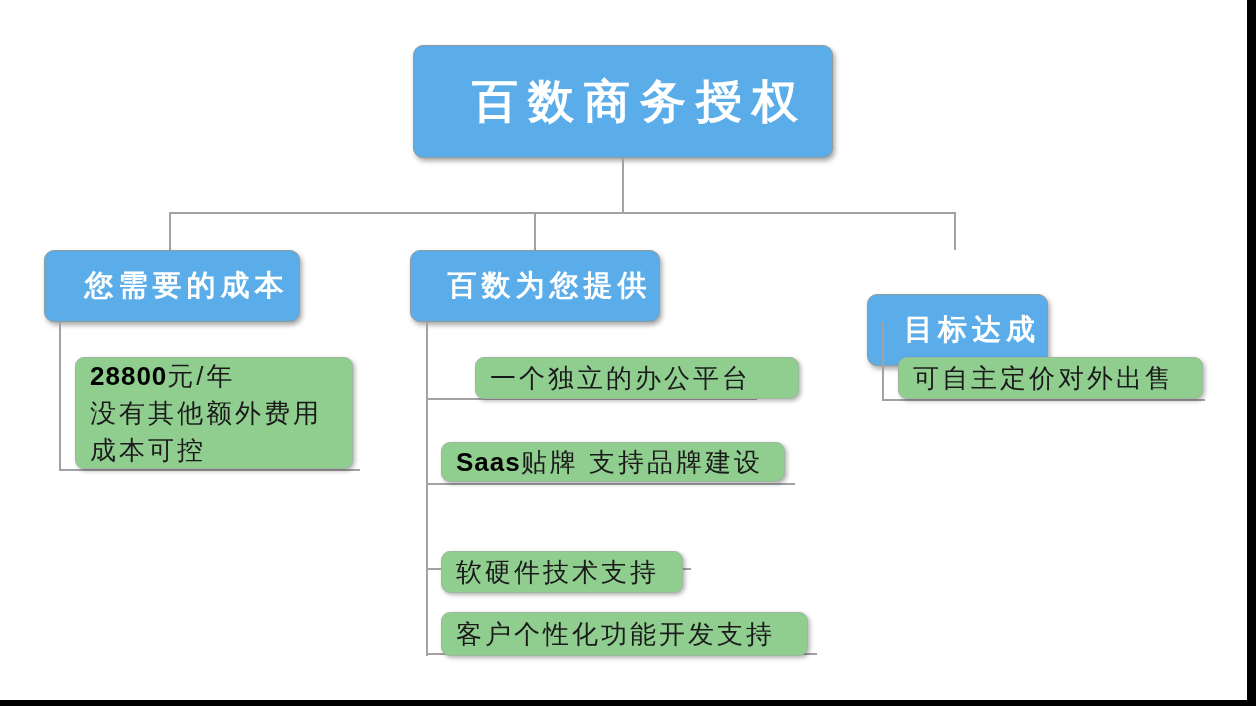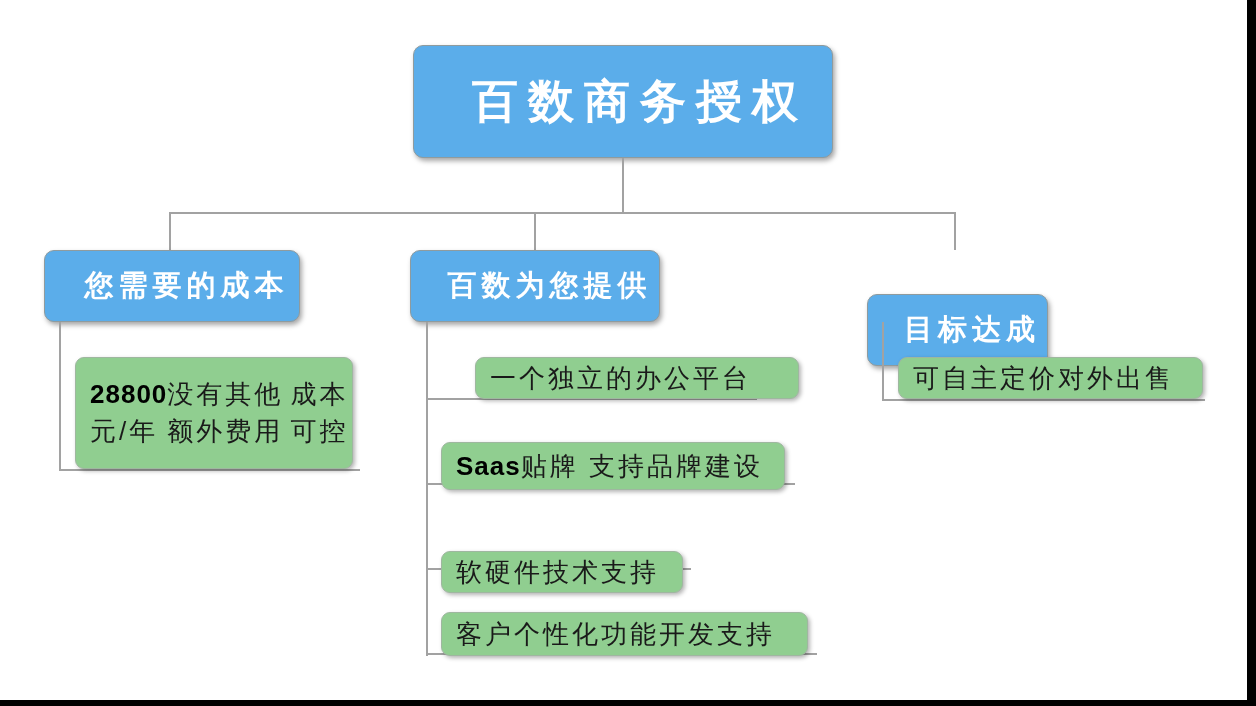--- a/index.html
+++ b/index.html
@@ -39,21 +39,21 @@
     left: 413px; top: 45px; width: 420px; height: 113px;
     font-size: 46px; letter-spacing: 10px; text-indent: 10px;
   }
   .branch-node {
     top: 250px; height: 72px;
     font-size: 29px; letter-spacing: 5px; text-indent: 5px;
   }
   .leaf { font-size: 26px; letter-spacing: 3px; padding-left: 14px; }
   .leaf .b { font-weight: bold; color: #000000; letter-spacing: 1px; }
   .multi-leaf {
-    flex-direction: row; align-items: center; justify-content: center;
+    flex-direction: column; align-items: flex-start; justify-content: center;
     line-height: 37px;
   }
   .line { position: absolute; background: #a2a2a2; }
   .edge-bar { position: absolute; background: #000000; }
 </style>
 </head>
 <body>
 
 <div class="canvas">
 
@@ -88,21 +88,21 @@
 
   <div class="line" style="left:426px; top:322px; width:2px; height:334px;"></div>
   <div class="line" style="left:426px; top:398px; width:331px; height:2px;"></div>
   <div class="line" style="left:426px; top:483px; width:369px; height:2px;"></div>
   <div class="line" style="left:426px; top:568px; width:265px; height:2px;"></div>
   <div class="line" style="left:426px; top:653px; width:391px; height:2px;"></div>
 
   <div class="node node-green leaf" style="left:441px; top:357px; width:324px; height:42px;margin-left:34px;">
     <span>一个独立的办公平台</span>
   </div>
-  <div class="node node-green leaf" style="left:441px; top:442px; width:344px; height:48px;">
+  <div class="node node-green leaf" style="left:441px; top:442px; width:344px; height:40px;">
     <span class="b">Saas</span>
       <span>贴牌 支持品牌建设</span>
   </div>
   <div class="node node-green leaf" style="left:441px; top:527px; width:242px; height:42px;margin-top:24px;">
     <span>软硬件技术支持</span>
   </div>
   <div class="node node-green leaf" style="left:441px; top:612px; width:367px; height:44px;">
     <span>客户个性化功能开发支持</span>
   </div>
 

